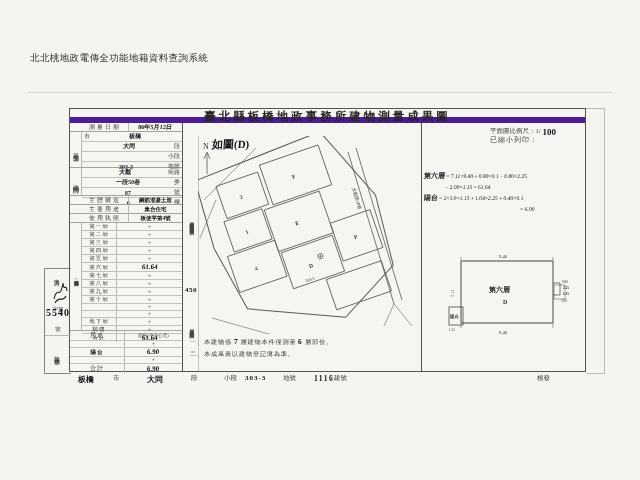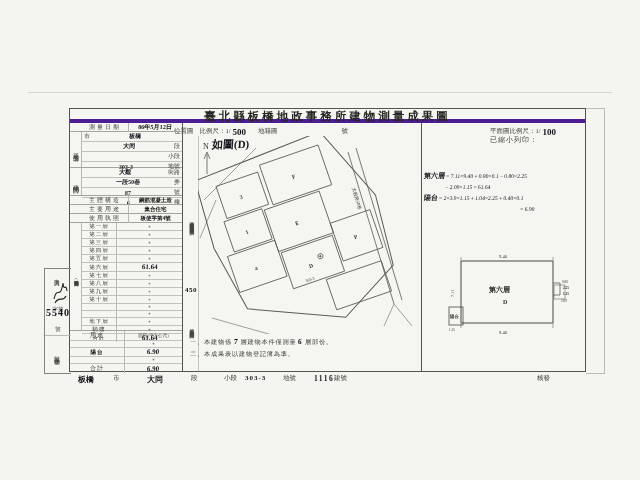--- a/index.html
+++ b/index.html
@@ -8,21 +8,21 @@
   .abs{position:absolute;}
   
   .hdr1{left:30px;top:52px;font-size:9.5px;letter-spacing:.4px;color:#2e2e2b;}
   .hdr2{left:30px;top:67px;font-size:8.5px;color:#33332f;}
   .hdr3{left:371px;top:60px;font-size:7.6px;color:#3a3a36;}
   .hdr-rule{left:28px;top:92px;width:584px;border-top:1px solid #d6d5cd;}
   
   .form{left:69px;top:108px;width:517px;height:264px;border:1px solid #55534e;box-sizing:border-box;background:#f5f5f1;}
   .form *{box-sizing:border-box;}
   .rsliver{left:586px;top:108px;width:18px;height:264px;border:1px solid #bcbbb3;border-left:none;}
-  .form-title{position:absolute;left:0;top:0;width:100%;height:14px;text-align:center;font-size:11.5px;font-weight:bold;letter-spacing:3px;color:#262622;border-bottom:4px solid #4c1d95;line-height:14px;}
+  .form-title{position:absolute;left:0;top:0;width:100%;height:14px;text-align:center;font-size:11.5px;font-weight:bold;letter-spacing:3px;color:#262622;border-bottom:6px solid #4c1d95;line-height:14px;}
   .v2{position:absolute;left:128px;top:27px;bottom:0;border-left:1px solid #c6c5bd;}
   .v3{position:absolute;left:351px;top:14px;bottom:0;border-left:1px solid #55534e;}
   
   .band{position:absolute;display:flex;align-items:flex-end;font-size:6.5px;color:#3c3c38;}
   .band-map{left:104px;top:16px;width:246px;height:11px;}
   .band-plan{left:420px;top:15px;height:12px;}
   .scale-num{font-size:9px;font-weight:bold;color:#14141a;margin:0 2px;line-height:8px;}
   .gap6{width:6px;}.gap10{width:10px;}
   .num-suffix{margin-left:64px;}
   .calc-label{left:420px;top:26px;font-size:7px;letter-spacing:1px;}
@@ -68,38 +68,30 @@
   .fstamp{font-weight:bold;color:#14141a;}
   svg text{fill:#2f2f2b;}
   .mapsvg{left:128px;top:27px;}
   .plansvg{left:371px;top:140px;}
 </style>
 </head>
 <body>
 
 <div id="app">
 
+  <div class="abs hdr1">北北桃地政電傳全功能地籍資料查詢系統</div>
   <div class="abs hdr-rule"></div>
 
   <div class="abs rsliver"></div>
 
   <div class="abs form" style="position:absolute;">
     <div class="form-title">臺北縣板橋地政事務所建物測量成果圖</div>
     <div class="v2"></div>
     <div class="v3"></div>
 
-    <div class="band band-map abs">
-      <span>位置圖</span>
-        <span class="gap6"></span>
-      <span>比例尺：1/</span>
-      <span class="scale-num">500</span>
-        <span class="gap10"></span>
-      <span>地籍圖</span>
-      <span class="num-suffix">號</span>
-    </div>
     <div class="band band-plan abs">
       <span>平面圖比例尺：1/</span>
       <span class="scale-num">100</span>
     </div>
     <div class="abs calc-label">已縮小列印：</div>
     <div class="abs figure-ref"><span class="hand">如圖(D)</span></div>
 
     <div class="ltable">
       <div class="sect" style="height:9px;">
         <div class="rows">

